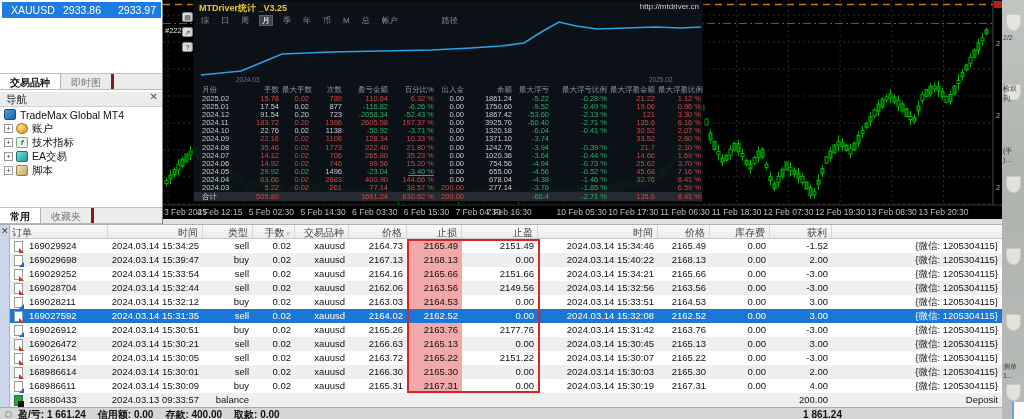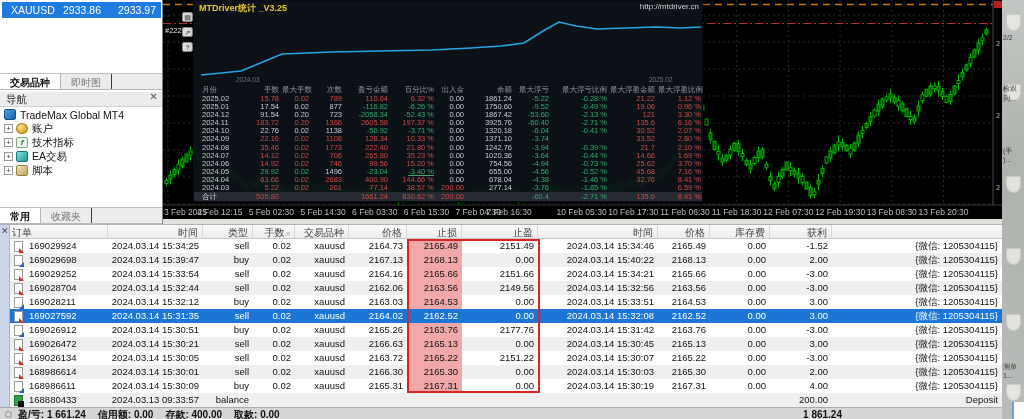--- a/index.html
+++ b/index.html
@@ -12,21 +12,21 @@
   #market { left:0; top:0; width:163px; height:90px; background:#fff; border-bottom:1px solid #b8b8b8; }
   .quote-row { position:absolute; left:2px; top:2px; right:2px; height:16px; background:#1e7be0;
     color:#fff; font-size:10.5px; display:flex; align-items:center; }
   .sym-dot { width:8px; height:8px; border-radius:50%; background:radial-gradient(circle at 35% 35%, #ff7a45, #c92b00);
     margin:0 5px 0 4px; }
   .quote-sym { flex:0 0 52px; }
   .quote-bid { flex:1; text-align:right; padding-right:8px; }
   .quote-ask { flex:0 0 52px; text-align:right; padding-right:5px; }
   .tabstrip { position:absolute; left:0; bottom:0; width:100%; height:16px; background:#ececec;
     border-top:1px solid #c2c2c2; display:flex; font-size:10px; color:#777; }
-  .tab { padding:2px 10px 0 10px; border-right:1px solid #7f1d1d; }
+  .tab { padding:2px 10px 0 10px; border-right:3px solid #7f1d1d; }
   .tab.active { background:#fff; color:#111; border-right:1px solid #b5b5b5; font-weight:bold; }
 
   #navigator { left:0; top:90px; width:163px; height:134px; background:#fff; border-bottom:1px solid #b8b8b8; }
   .nav-title { position:absolute; left:0; top:2px; width:100%; height:15px; background:#ececec;
     border-bottom:1px solid #d0d0d0; font-size:10.5px; color:#222; padding:1px 6px; }
   .nav-close { position:absolute; right:5px; top:1px; font-size:10px; color:#555; }
   .tree { position:absolute; left:4px; top:18px; font-size:10.5px; color:#111; }
   .tree-row { display:flex; align-items:center; height:13px; margin-bottom:1px; }
   .expander { width:9px; height:9px; border:1px solid #999; background:#fff; color:#444; font-size:8px;
     line-height:7px; text-align:center; margin-right:3px; }
@@ -635,20 +635,21 @@
         <div class="timelabel" style="left: 780.5px;">13 Feb 20:30</div>
       </div>
   </div>
   <div class="gap-strip abs"></div>
 
   <div id="statwin" class="abs">
     <div class="stat-title">
       <span>MTDriver统计 _V3.25</span>
       <span class="stat-url">http://mtdriver.cn</span>
     </div>
+    <div class="stat-menu" id="statMenu"><span>综</span><span>日</span><span>周</span><span class="active">月</span><span>季</span><span>年</span><span>币</span><span>M</span><span>总</span><span>帐户</span><span class="path">路径</span></div>
     <svg id="statline" width="510" height="64">
         <polyline points="7,60 47,56 88,39 137,37 187,36 237,35 277,33 307,31 330,28 349,16 365,7 382,11 403,14 432,13 462,12 487,13 507,12" fill="none" stroke="#25a5e5" stroke-width="1.6"></polyline>
       </svg>
     <span class="stat-axis-label" style="left:42px">2024.03</span>
     <span class="stat-axis-label" style="left:455px">2025.02</span>
     <div id="statTable">
         <div class="shead">
           <span class="scell c0" style="flex-basis: 44px;">月份</span>
           <span class="scell c1" style="flex-basis: 36px;">手数</span>
           <span class="scell c2" style="flex-basis: 30px;">最大手数</span>

